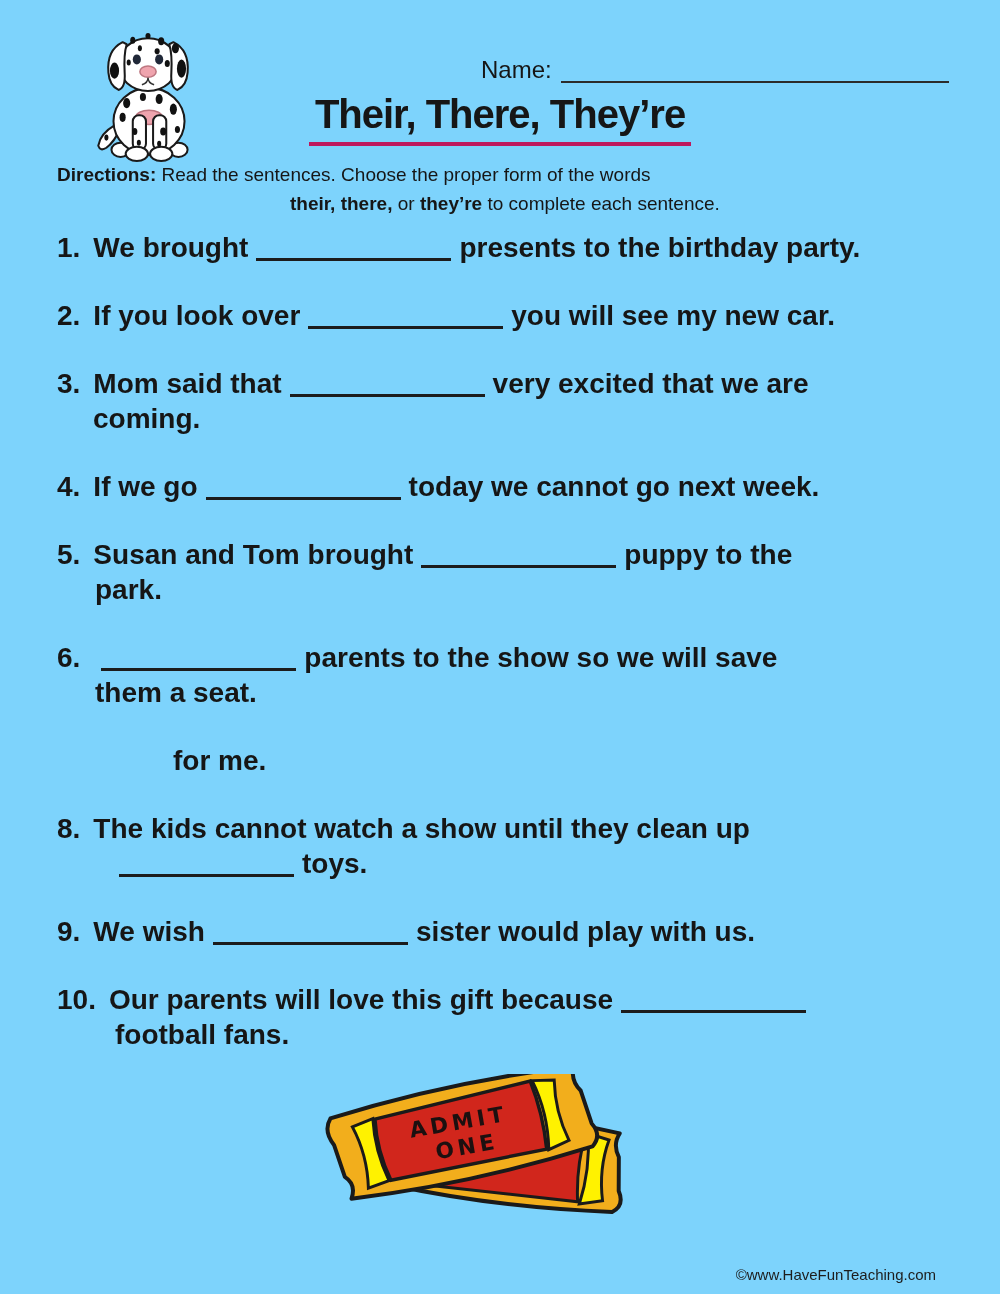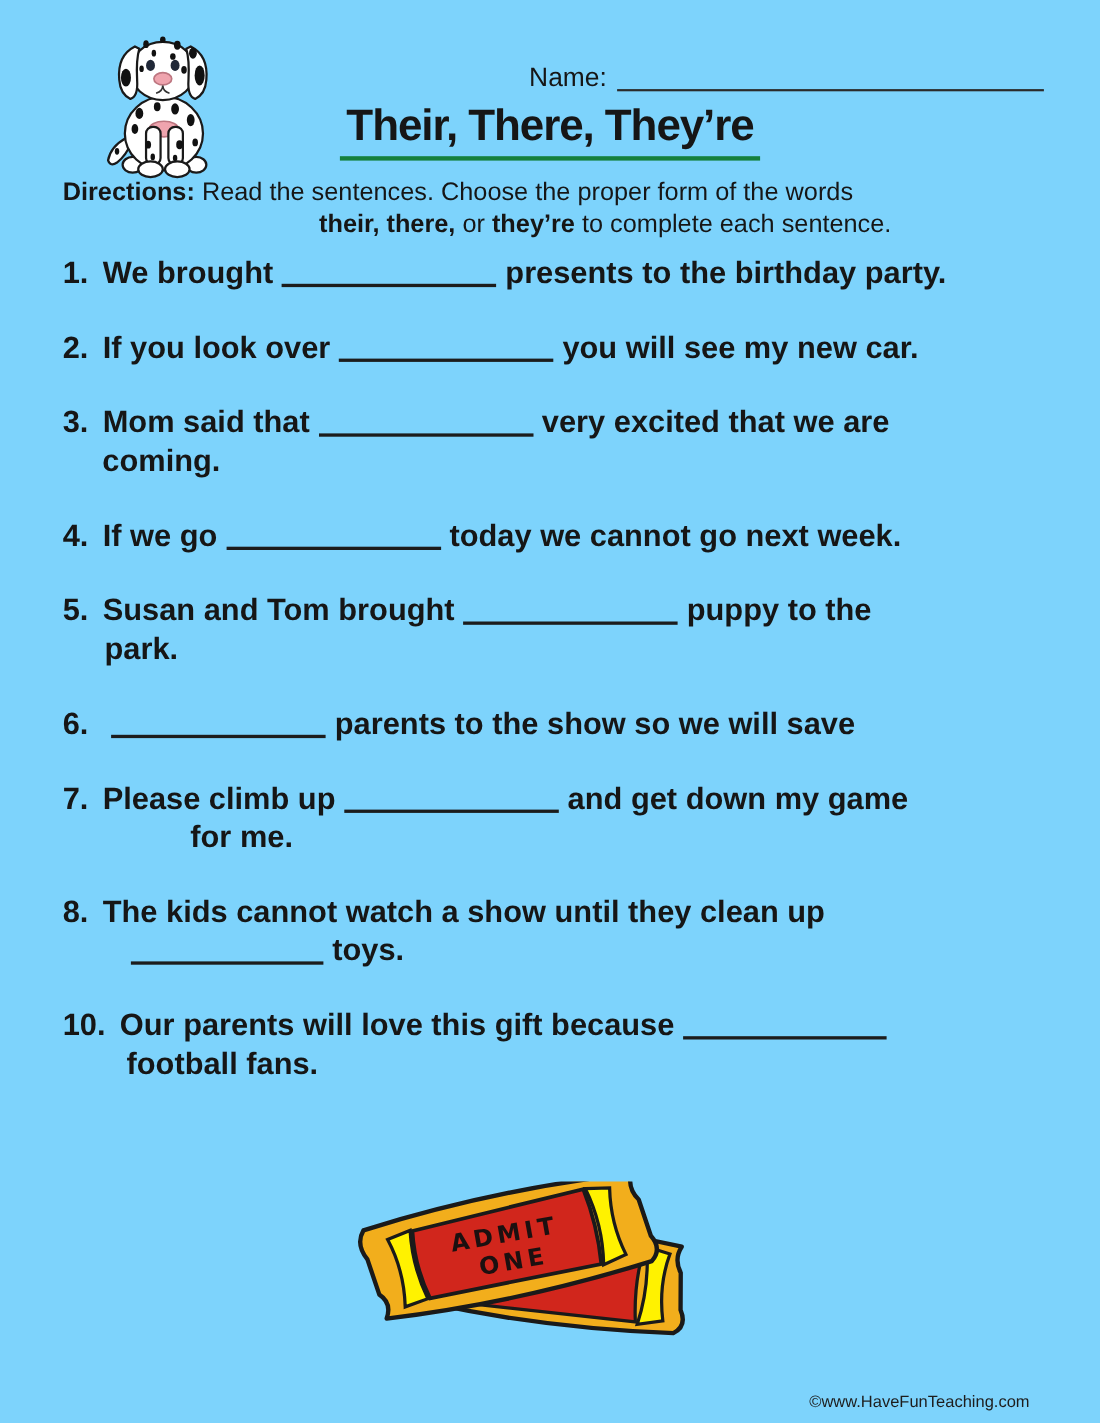--- a/index.html
+++ b/index.html
@@ -7,22 +7,22 @@
   .page {
     position:relative; width:1000px; height:1294px; background:#7dd3fc;
     font-family:"Liberation Sans", sans-serif; color:#161616; overflow:hidden;
   }
   .dog-svg { position:absolute; left:92px; top:28px; }
   .name-row { position:absolute; left:481px; top:56px; font-size:24px; white-space:nowrap; }
   .name-line { display:inline-block; width:388px; height:27px; border-bottom:2px solid #2b2b2b;
     vertical-align:-5px; margin-left:9px; }
   .title-wrap { position:absolute; top:92px; left:0; right:0; text-align:center; }
   .worksheet-title { display:inline-block; font-size:40px; font-weight:bold; letter-spacing:-1px;
-    border-bottom:4px solid #15803d; padding:0 6px 5px 6px; }
-  .directions { position:absolute; left:57px; top:160px; font-size:23px; line-height:29px; }
+    border-bottom:4px solid #be185d; padding:0 6px 5px 6px; }
+  .directions { position:absolute; left:57px; top:160px; font-size:19px; line-height:29px; }
   .directions .bold { font-weight:bold; }
   .dir-line2 { margin-left:233px; }
   .sentences { position:absolute; left:57px; top:230px; right:14px; font-size:28px; line-height:35px;font-weight:bold; }
   .sentence { margin-bottom:33px; }
   .sentence-line { white-space:nowrap; }
   .number { display:inline-block; margin-right:13px; }
   .blank { display:inline-block; border-bottom:3px solid #1c1c1c; height:26px;
     vertical-align:-4px; margin:0 8px; }
   .tickets-svg { position:absolute; left:316px; top:1074px; }
   .footer { position:absolute; right:64px; top:1266px; font-size:15px; color:#1d1d1d; }
@@ -104,28 +104,31 @@
       </div>
       <div class="sentence">
         <div class="sentence-line"><span class="number">4.</span><span>If we go</span><span class="blank" style="width: 195px;"></span><span>today we cannot go next week.</span></div>
       </div>
       <div class="sentence">
         <div class="sentence-line"><span class="number">5.</span><span>Susan and Tom brought</span><span class="blank" style="width: 195px;"></span><span>puppy to the</span></div>
         <div class="sentence-line" style="margin-left: 38px;"><span>park.</span></div>
       </div>
       <div class="sentence">
         <div class="sentence-line"><span class="number">6.</span><span class="blank" style="width: 195px;"></span><span>parents to the show so we will save</span></div>
+        <div class="sentence-line" style="margin-left: 38px;"><span>them a seat.</span></div>
       </div>
       <div class="sentence">
-        <div class="sentence-line"><span class="number">7.</span><span>Please climb up</span><span class="blank" style="width: 195px;"></span><span>and get down my game</span></div>
         <div class="sentence-line" style="margin-left: 116px;"><span>for me.</span></div>
       </div>
       <div class="sentence">
         <div class="sentence-line"><span class="number">8.</span><span>The kids cannot watch a show until they clean up</span></div>
         <div class="sentence-line" style="margin-left: 54px;"><span class="blank" style="width: 175px;"></span><span>toys.</span></div>
+      </div>
+      <div class="sentence">
+        <div class="sentence-line"><span class="number">9.</span><span>We wish</span><span class="blank" style="width: 195px;"></span><span>sister would play with us.</span></div>
       </div>
       <div class="sentence">
         <div class="sentence-line"><span class="number">10.</span><span>Our parents will love this gift because</span><span class="blank" style="width: 185px;"></span></div>
         <div class="sentence-line" style="margin-left: 58px;"><span>football fans.</span></div>
       </div>
     </div>
 
   <svg class="tickets-svg" width="316" height="146" viewBox="0 0 320 148">
 
     <g transform="translate(190,84) rotate(7)">

